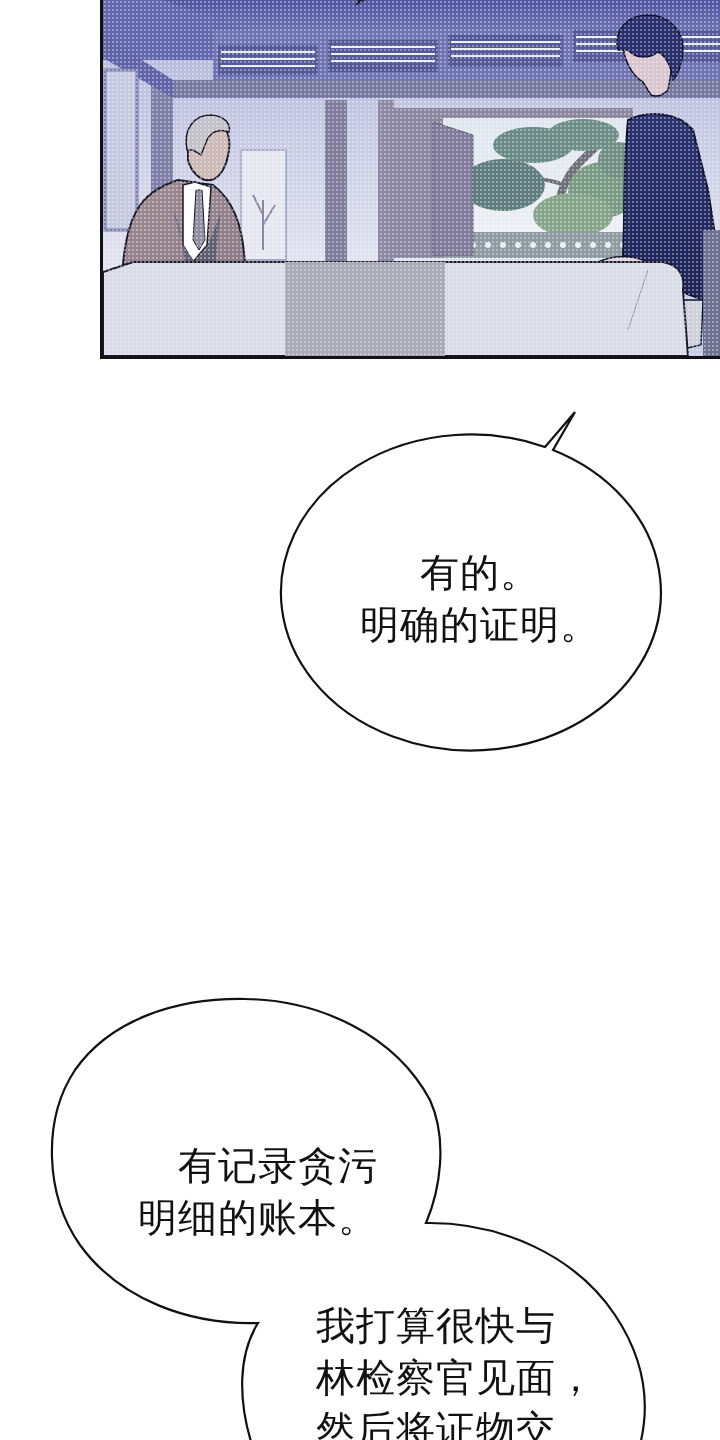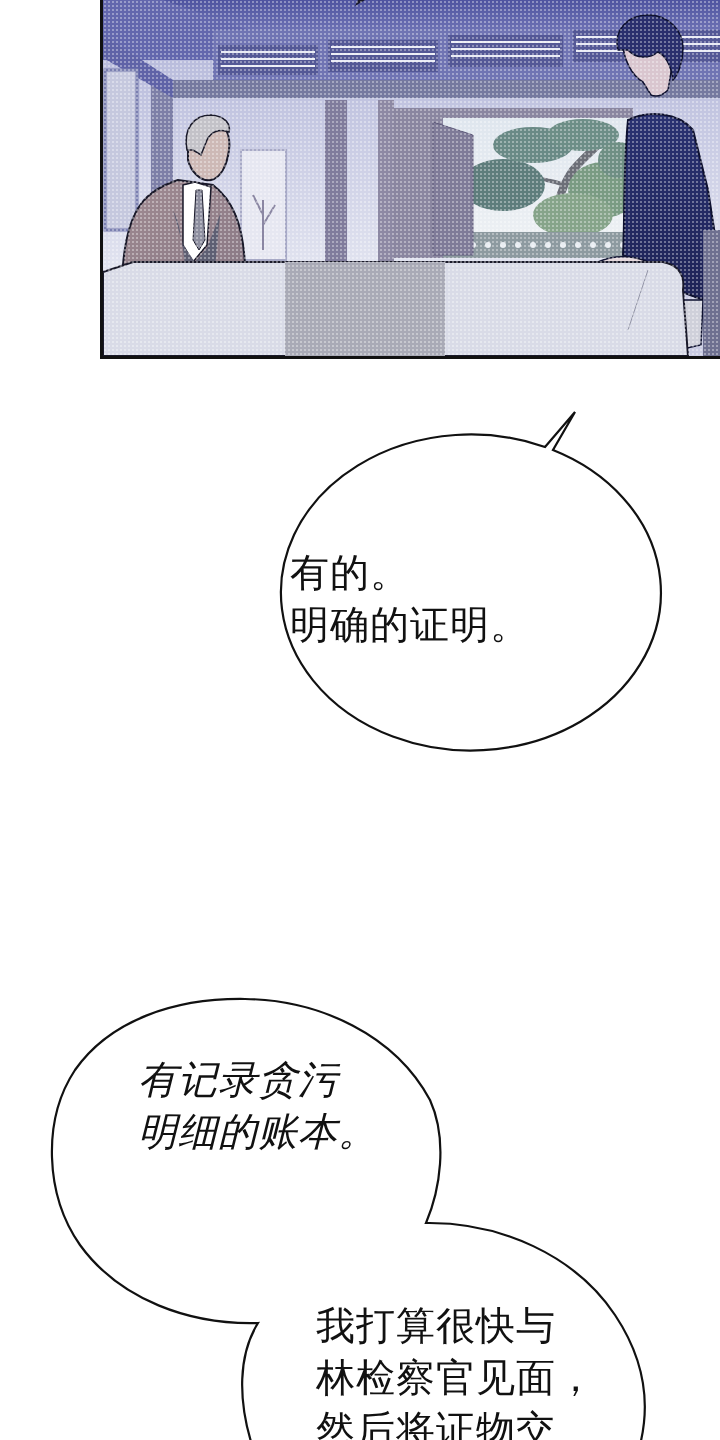--- a/index.html
+++ b/index.html
@@ -19,22 +19,22 @@
       background-size: 4px 4px;
       mix-blend-mode: screen;
     }
     .bubbles { position: absolute; left: 0; top: 0; width: 720px; height: 1440px; pointer-events: none; }
     .bubble-text {
       position: absolute; margin: 0; color: #111;
       font-family: "DejaVu Sans", sans-serif;
       font-size: 39px; line-height: 52px; letter-spacing: 1px;
       white-space: pre; font-weight: 500;
     }
-    .t1 { left: 290px; width: 380px; top: 547px; }
-    .t2 { left: 138px; top: 1054px; text-align: left; font-style: italic; }
+    .t1 { left: 290px; width: 380px; top: 547px; text-align: center; }
+    .t2 { left: 138px; top: 1140px; text-align: right; }
     .t3 { left: 316px; top: 1300px; text-align: left; }
   </style>
 </head>
 <body>
 
 <div class="panel">
   <svg width="623" height="356" viewBox="0 0 623 356">
     <defs>
       <linearGradient id="ceilGrad" x1="0" y1="0" x2="0" y2="1">
         <stop offset="0" stop-color="#4f54a0"></stop>

